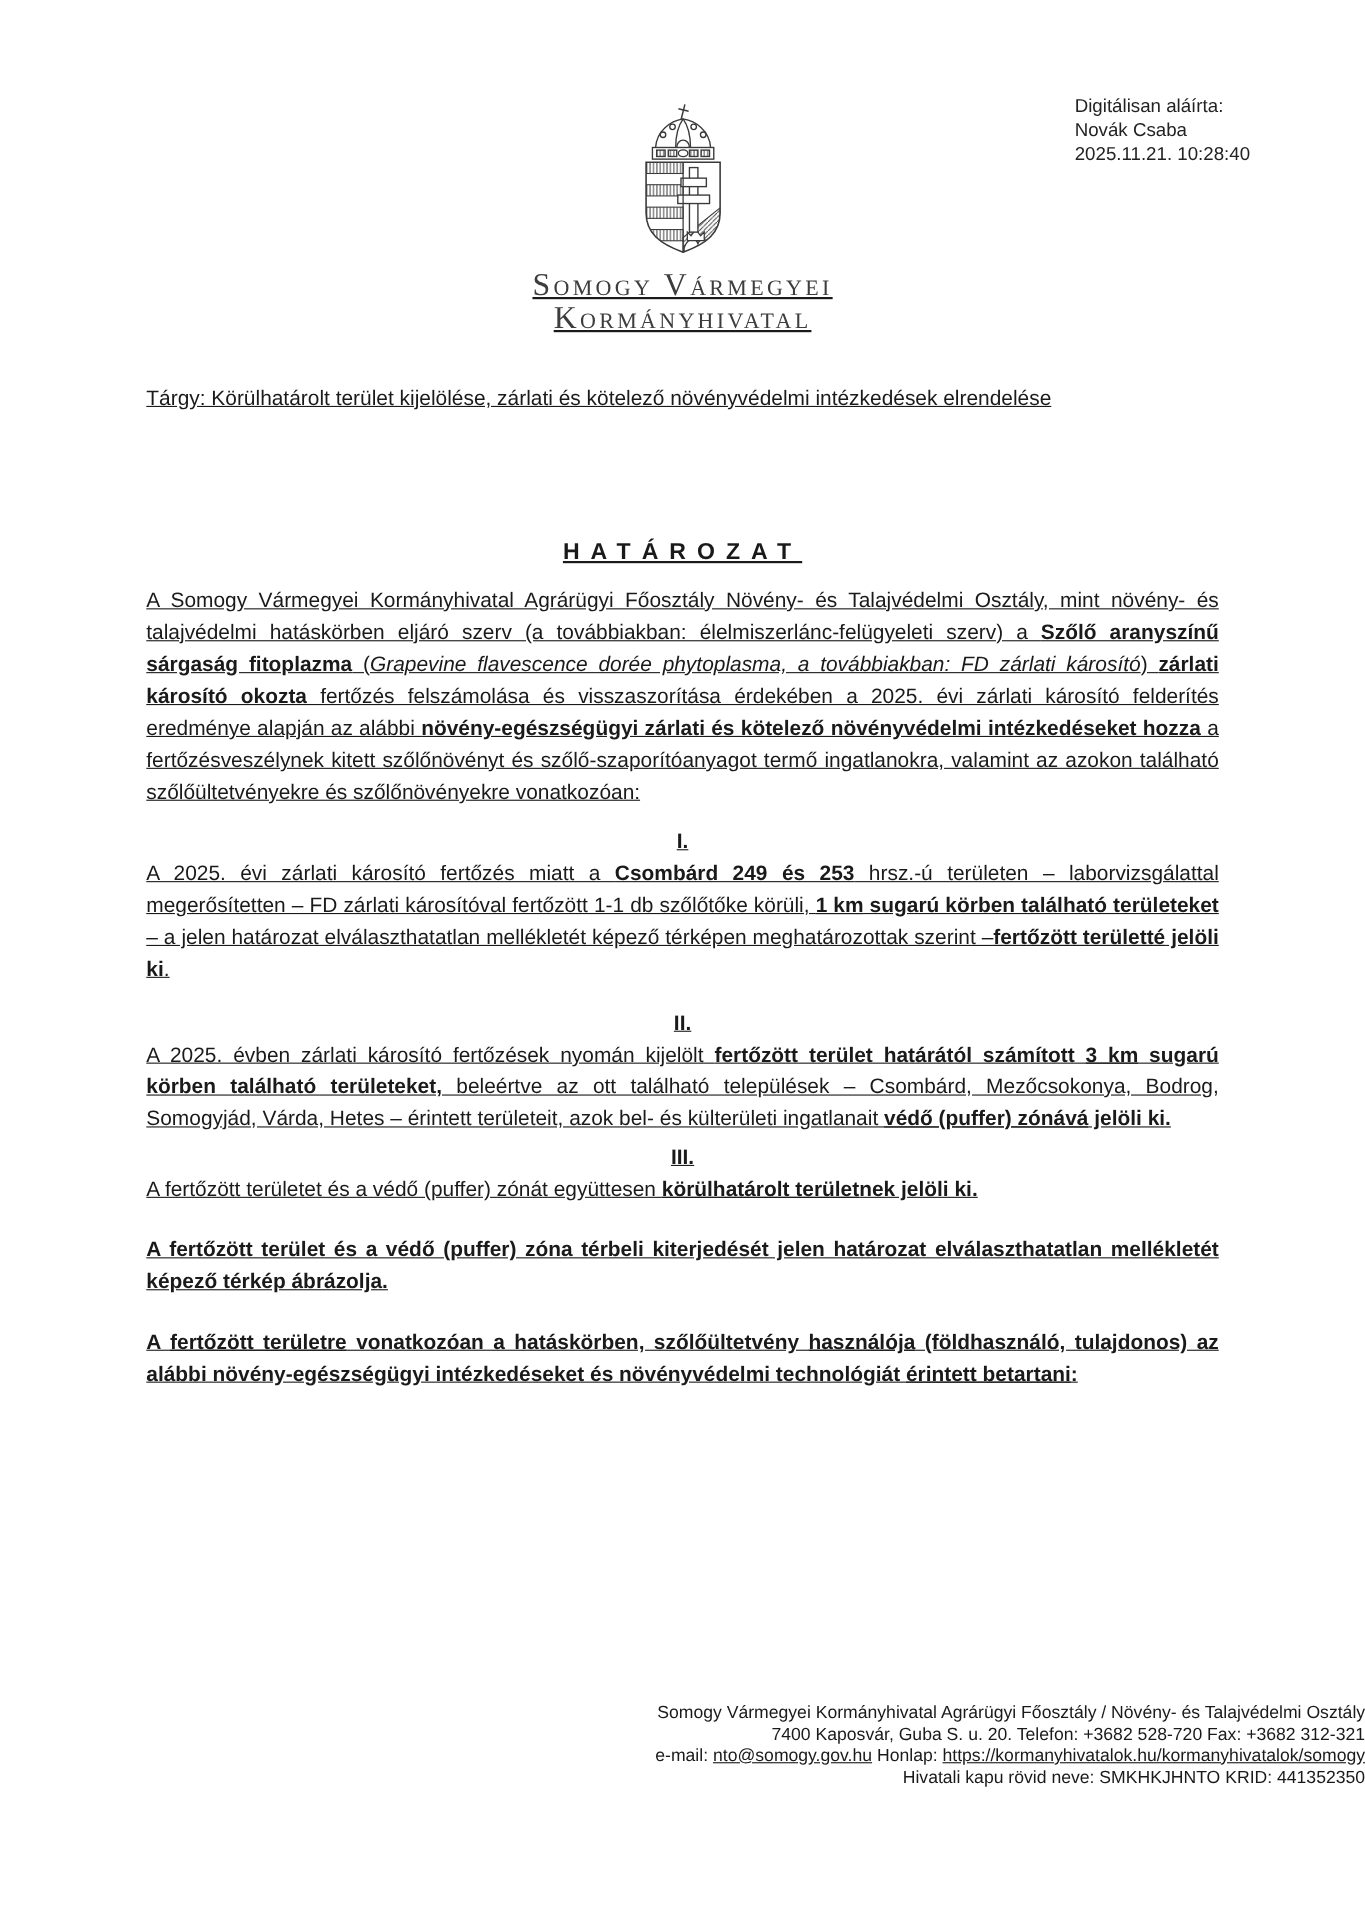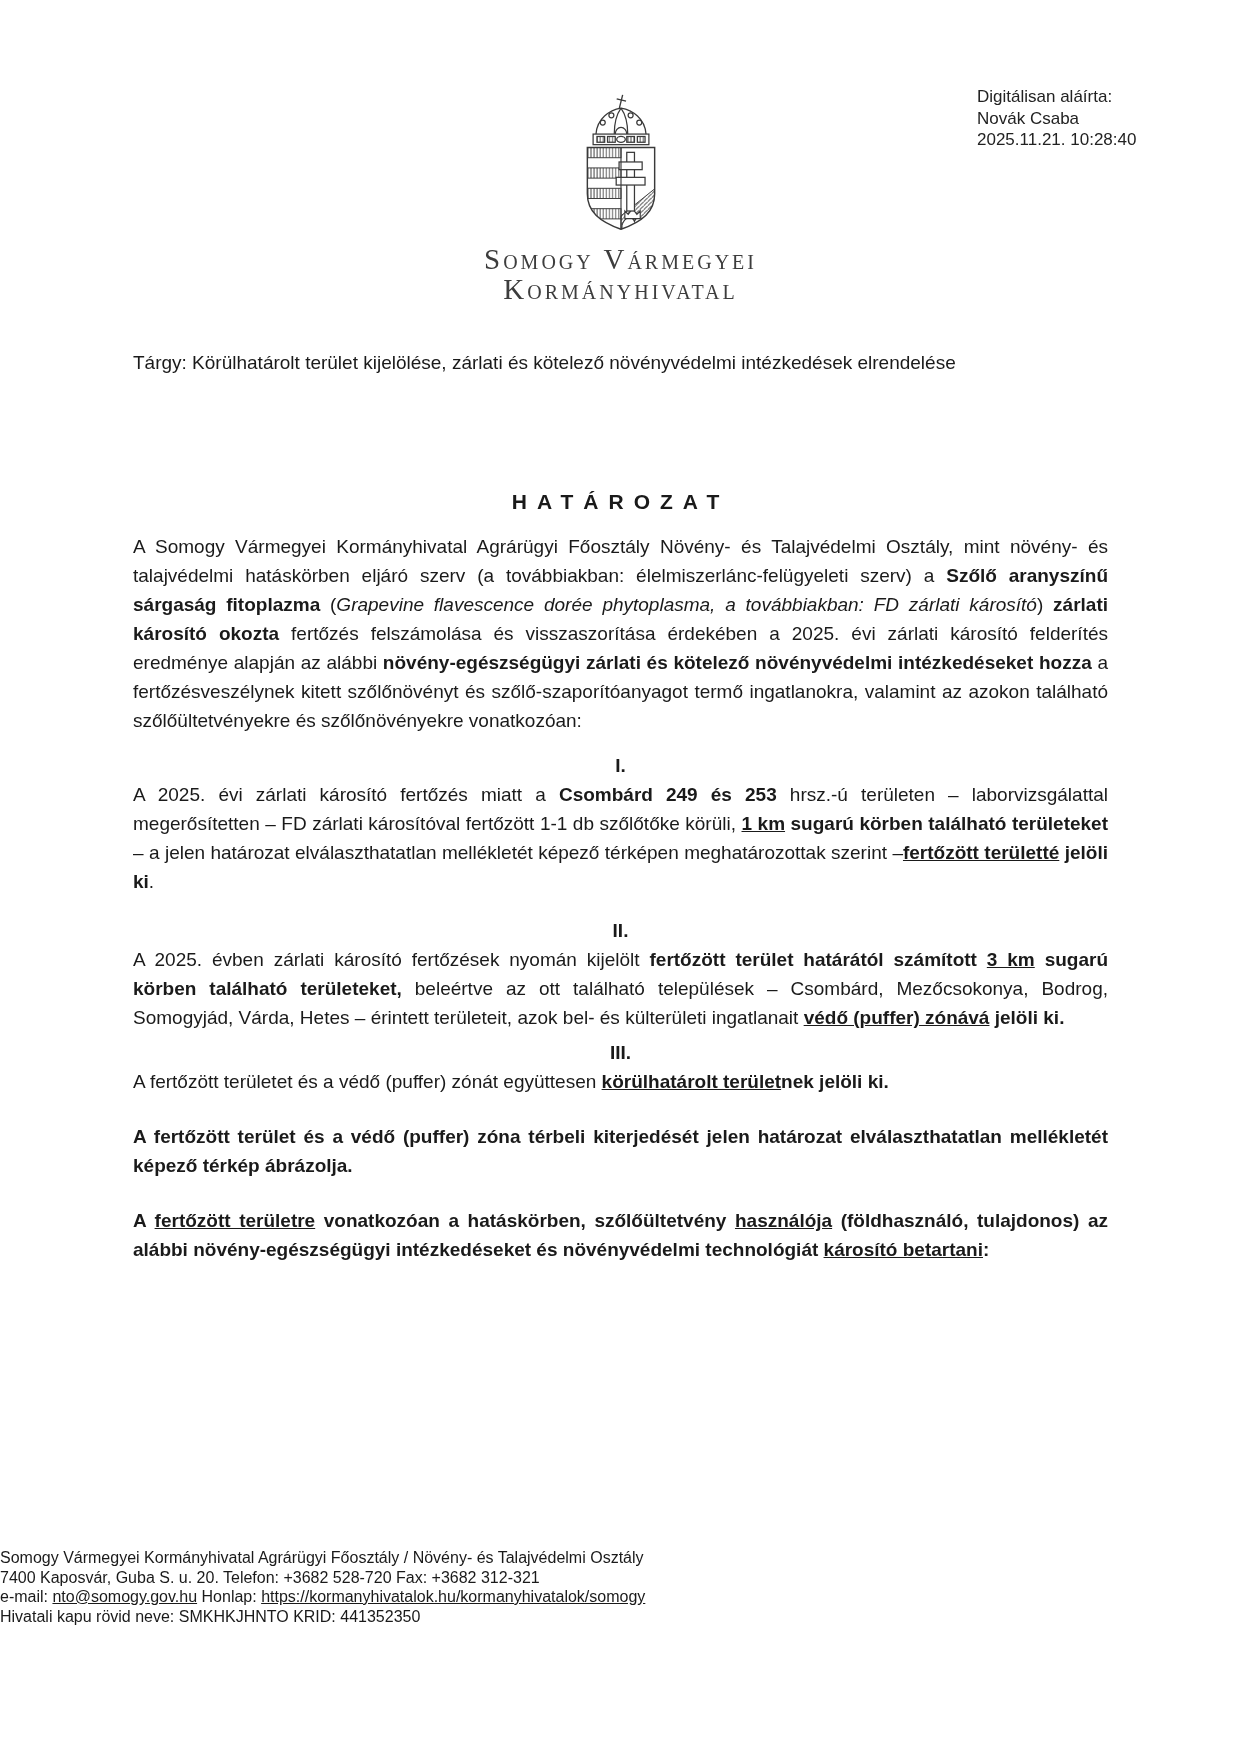--- a/index.html
+++ b/index.html
@@ -6,20 +6,21 @@
   html,body { background:#ffffff; }
   .page{
     position:relative;
     width:1241px; height:1755px;
     margin:0 auto;
     background:#ffffff;
     color:#1a1a1a;
     font-family:"Liberation Sans", sans-serif;
     font-size:19px; line-height:29px;
     overflow:hidden;
+    text-decoration:underline;
   }
   
   .signature{
     position:absolute; left:977px; top:86px;
     font-size:17px; line-height:21.5px; color:#222;
     white-space:nowrap;
   }
   
   .header{ padding-top:90px; text-align:center; }
   .emblem{ display:block; margin:0 auto; }
@@ -48,21 +49,21 @@
   .num-1{ margin-top:16px; }
   .num-2{ margin-top:20px; }
   .num-3{ margin-top:6px; }
   .closing{ margin-top:26px; }
   .b{ font-weight:bold; }
   .i{ font-style:italic; }
   .u{ text-decoration:underline; }
   
   .footer{
     position:absolute; left:0; right:0; top:1548px;
-    text-align:left;
+    text-align:right;
     font-size:16px; line-height:19.5px;
     color:#1a1a1a;
   }
 </style>
 </head>
 <body>
 
 <div class="page">
 
   <div class="signature">
@@ -151,21 +152,21 @@
   <div class="numeral num-1">I.</div>
   <p class="body-text"><span>A 2025. évi zárlati károsító fertőzés miatt a </span><span class="b">Csombárd 249 és 253</span><span> hrsz.-ú területen – laborvizsgálattal megerősítetten – FD zárlati károsítóval fertőzött 1-1 db szőlőtőke körüli, </span><span class="b u">1 km</span><span class="b"> sugarú körben található területeket</span><span> – a jelen határozat elválaszthatatlan mellékletét képező térképen meghatározottak szerint –</span><span class="b u">fertőzött területté</span><span class="b"> jelöli ki</span><span>.</span></p>
 
   <div class="numeral num-2">II.</div>
   <p class="body-text"><span>A 2025. évben zárlati károsító fertőzések nyomán kijelölt </span><span class="b">fertőzött terület határától számított </span><span class="b u">3 km</span><span class="b"> sugarú körben található területeket,</span><span> beleértve az ott található települések – Csombárd, Mezőcsokonya, Bodrog, Somogyjád, Várda, Hetes – érintett területeit, azok bel- és külterületi ingatlanait </span><span class="b u">védő (puffer) zónává</span><span class="b"> jelöli ki.</span></p>
 
   <div class="numeral num-3">III.</div>
   <p class="body-text"><span>A fertőzött területet és a védő (puffer) zónát együttesen </span><span class="b u">körülhatárolt terület</span><span class="b">nek jelöli ki.</span></p>
 
   <p class="body-text closing"><span class="b">A fertőzött terület és a védő (puffer) zóna térbeli kiterjedését jelen határozat elválaszthatatlan mellékletét képező térkép ábrázolja.</span></p>
-  <p class="body-text closing"><span class="b">A </span><span class="b u">fertőzött területre</span><span class="b"> vonatkozóan a hatáskörben, szőlőültetvény </span><span class="b u">használója</span><span class="b"> (földhasználó, tulajdonos) az alábbi növény-egészségügyi intézkedéseket és növényvédelmi technológiát </span><span class="b u">károsító betartani</span><span class="b">:</span></p>
+  <p class="body-text closing"><span class="b">A </span><span class="b u">fertőzött területre</span><span class="b"> vonatkozóan a hatáskörben, szőlőültetvény </span><span class="b u">használója</span><span class="b"> (földhasználó, tulajdonos) az alábbi növény-egészségügyi intézkedéseket és növényvédelmi technológiát </span><span class="b u">érintett betartani</span><span class="b">:</span></p>
 
   <div class="footer">
     <div><span>Somogy Vármegyei Kormányhivatal Agrárügyi Főosztály / Növény- és Talajvédelmi Osztály</span></div>
     <div><span>7400 Kaposvár, Guba S. u. 20. Telefon: +3682 528-720 Fax: +3682 312-321</span></div>
     <div><span>e-mail: </span><span class="u">nto@somogy.gov.hu</span><span> Honlap: </span><span class="u">https://kormanyhivatalok.hu/kormanyhivatalok/somogy</span></div>
     <div><span>Hivatali kapu rövid neve: SMKHKJHNTO KRID: 441352350</span></div>
   </div>
 
 </div>
 

